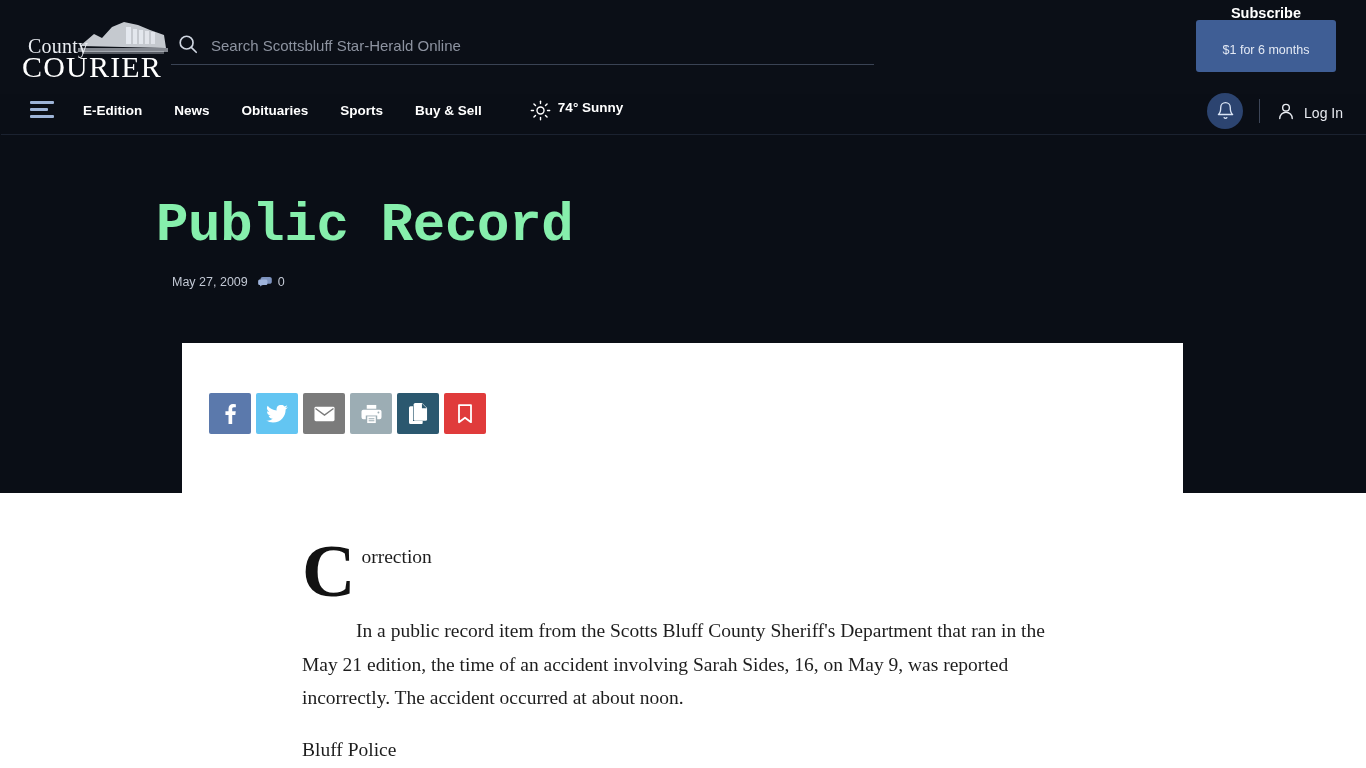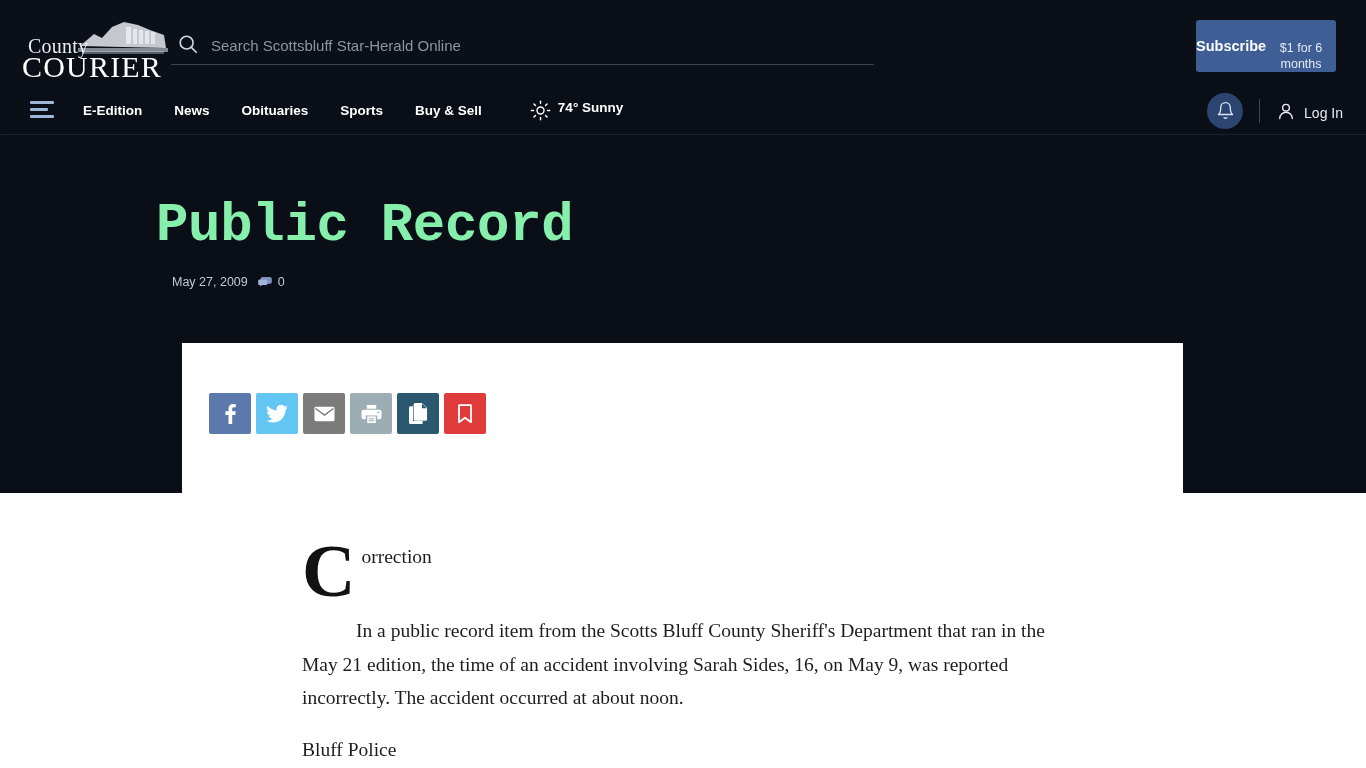--- a/index.html
+++ b/index.html
@@ -45,22 +45,22 @@
   .search-input {
     position:absolute; left:40px; top:0; width:655px; height:36px;
     background:transparent; border:none; outline:none;
     color:#cfd5e0; font-size:15px; font-family:"Liberation Sans", sans-serif;
   }
   .search-input::placeholder { color:#8d93a0; opacity:1; }
 
   .subscribe-btn {
     position:absolute; left:1196px; top:20px; width:140px; height:52px;
     background:#3f5e95; border:none; border-radius:3px; cursor:pointer;
-    display:flex; flex-direction:row; align-items:center; justify-content:flex-end;
-    font-family:"Liberation Sans", sans-serif; padding:0;
+    display:flex; flex-direction:column; align-items:center; justify-content:flex-end;
+    font-family:"Liberation Sans", sans-serif; padding:14px;
   }
   .subscribe-title { font-size:14.5px; font-weight:bold; color:#ffffff; line-height:1.15; }
   .subscribe-sub  { font-size:12.5px; color:#e3e9f4; line-height:1.3;margin-top:20px; }
 
   
   .header-nav {
     position:absolute; left:1px; top:86px; width:1366px; height:49px;
     border-bottom:1px solid #1b2230;
   }
   .hamburger {

